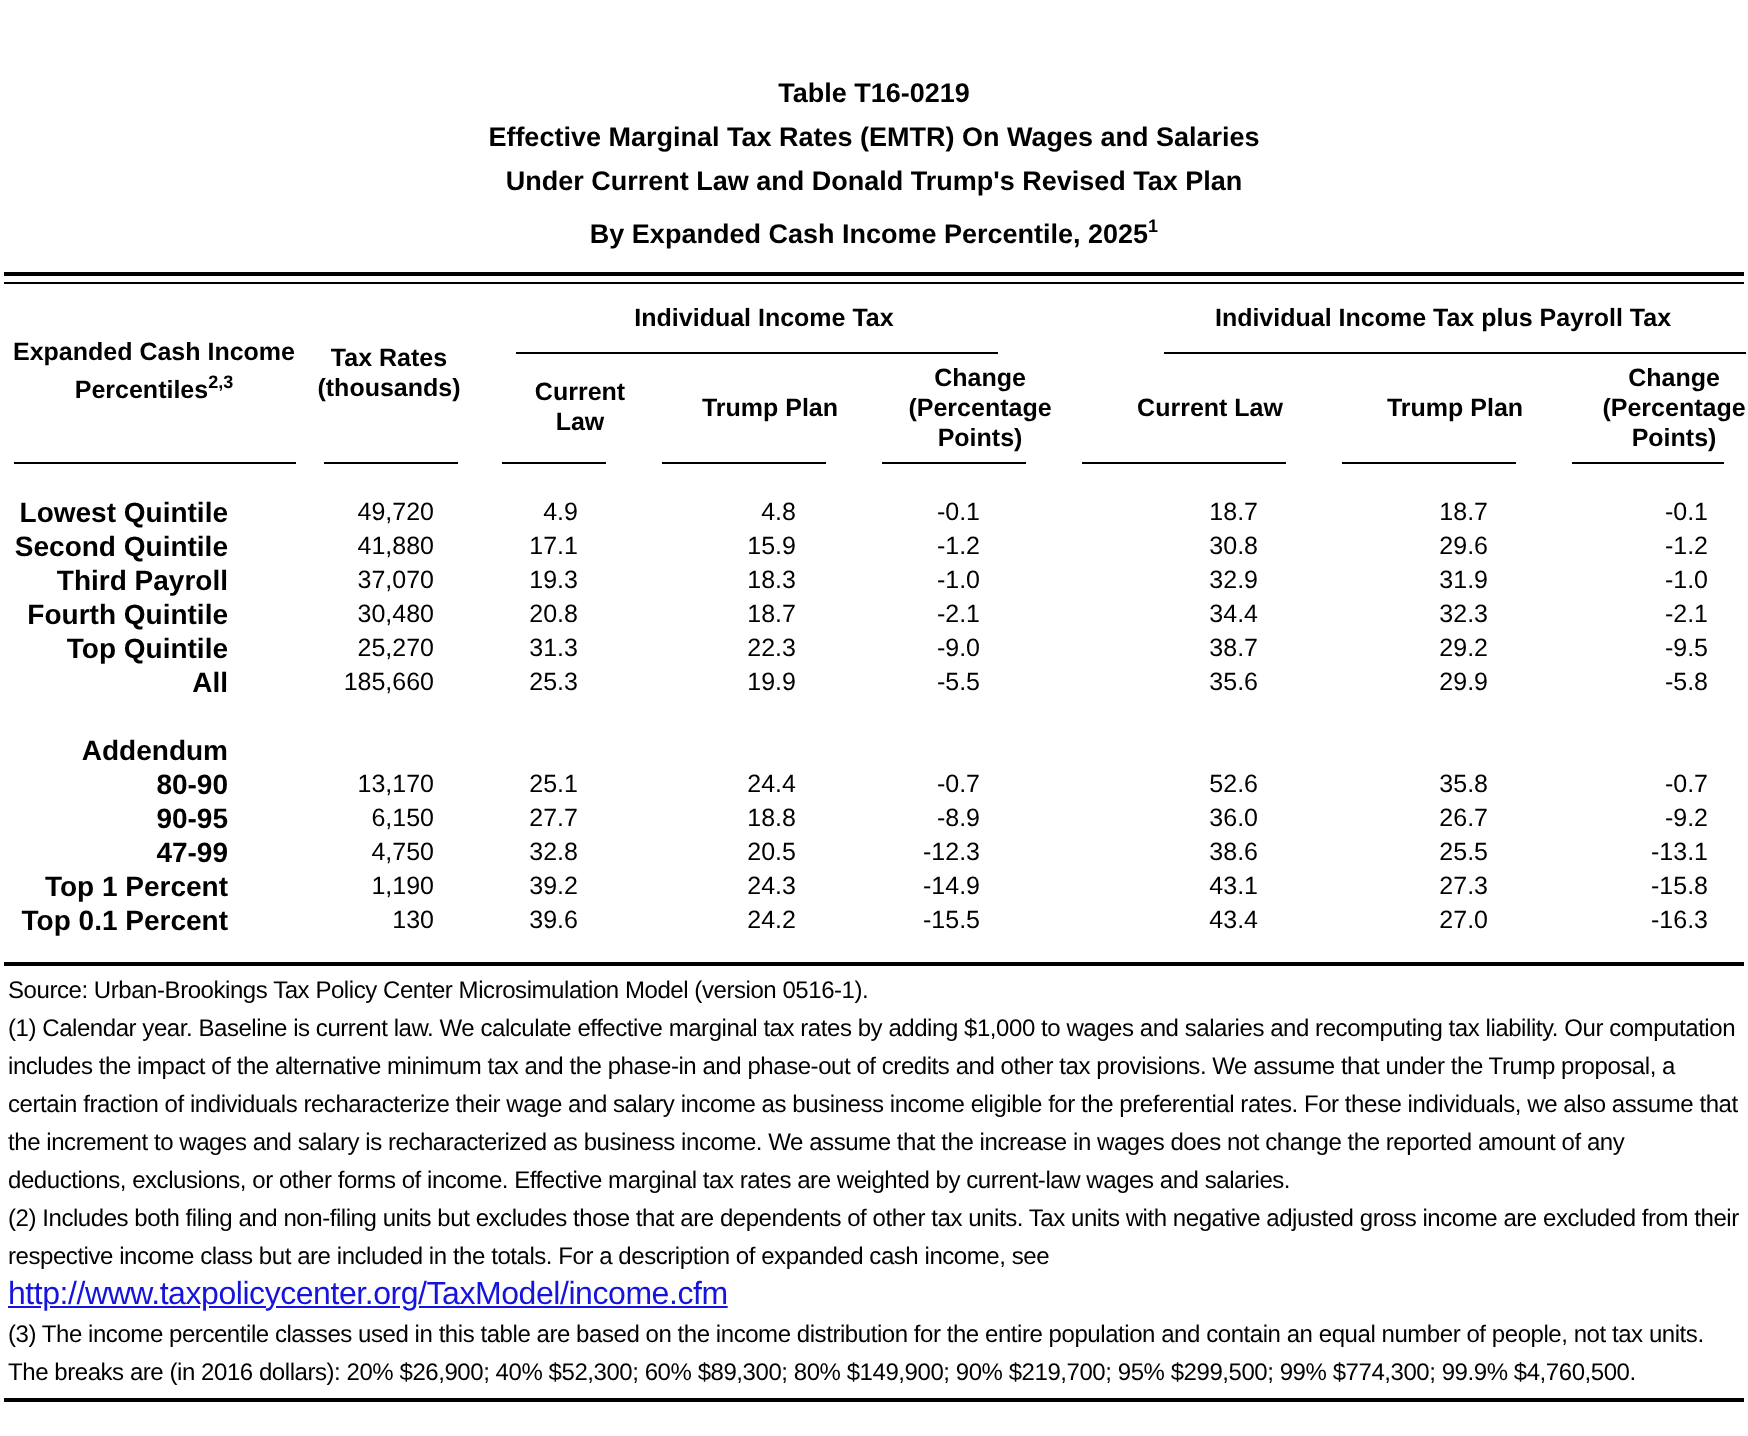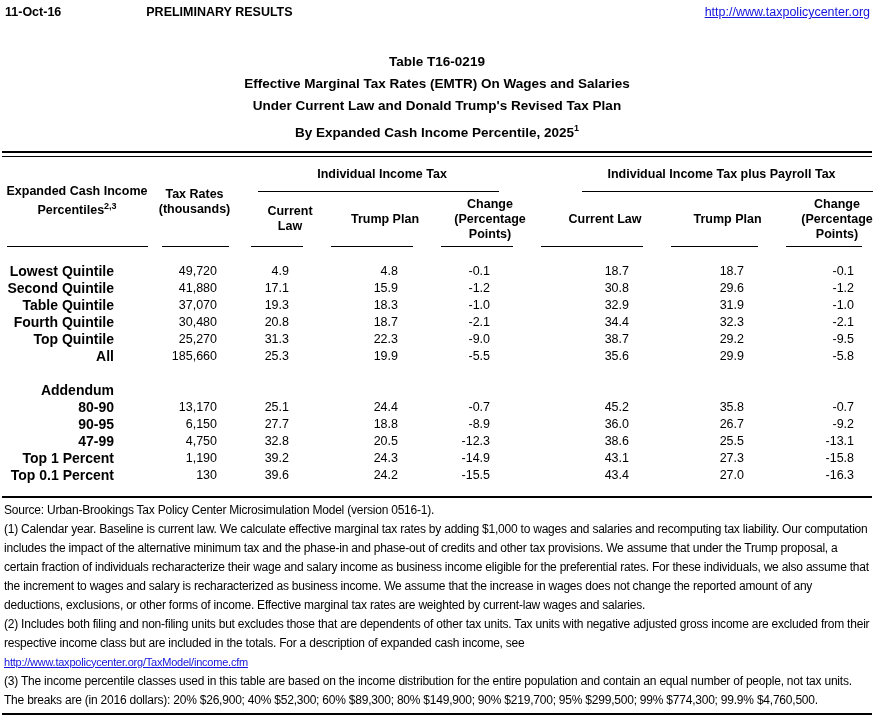--- a/index.html
+++ b/index.html
@@ -53,33 +53,27 @@
   td.c4 { padding-right: 29px; }
   td.c5 { padding-right: 37px; }
   td.c6 { padding-right: 28px; }
   td.c7 { padding-right: 28px; }
   td.c8 { padding-right: 22px; }
   tr.sp16 { height: 16px; } tr.sp17 { height: 17px; } tr.sp12 { height: 12px; }
 
   
   .footnotes { padding: 3px 2px 0 2px; font-size: 12px; letter-spacing: -0.22px; line-height: 19px; }
   .footnotes p { margin: 0; }
-  .footnotes a.link { font-size: 11px; }
+  .footnotes a.link { font-size: 16px; }
 </style>
 </head>
 <body>
 
 <div class="page">
 
-  <div class="topbar">
-    <span class="date">11-Oct-16</span>
-    <span class="prelim">PRELIMINARY RESULTS</span>
-    <span class="spacer"></span>
-    <a class="link" href="#">http://www.taxpolicycenter.org</a>
-  </div>
 
   <div class="titleblock">
     <div>Table T16-0219</div>
     <div>Effective Marginal Tax Rates (EMTR) On Wages and Salaries</div>
     <div>Under Current Law and Donald Trump's Revised Tax Plan</div>
     <div><span>By Expanded Cash Income Percentile, 2025</span><sup>1</sup></div>
   </div>
 
   <div class="double-rule"></div>
 
@@ -172,21 +166,21 @@
           <th class="rowlabel">Second Quintile</th>
           <td class="c2">41,880</td>
           <td class="c3">17.1</td>
           <td class="c4">15.9</td>
           <td class="c5">-1.2</td>
           <td class="c6">30.8</td>
           <td class="c7">29.6</td>
           <td class="c8">-1.2</td>
         </tr>
         <tr>
-          <th class="rowlabel">Table Quintile</th>
+          <th class="rowlabel">Third Payroll</th>
           <td class="c2">37,070</td>
           <td class="c3">19.3</td>
           <td class="c4">18.3</td>
           <td class="c5">-1.0</td>
           <td class="c6">32.9</td>
           <td class="c7">31.9</td>
           <td class="c8">-1.0</td>
         </tr>
         <tr>
           <th class="rowlabel">Fourth Quintile</th>
@@ -230,21 +224,21 @@
           <td class="c6"></td>
           <td class="c7"></td>
           <td class="c8"></td>
         </tr>
         <tr>
           <th class="rowlabel">80-90</th>
           <td class="c2">13,170</td>
           <td class="c3">25.1</td>
           <td class="c4">24.4</td>
           <td class="c5">-0.7</td>
-          <td class="c6">45.2</td>
+          <td class="c6">52.6</td>
           <td class="c7">35.8</td>
           <td class="c8">-0.7</td>
         </tr>
         <tr>
           <th class="rowlabel">90-95</th>
           <td class="c2">6,150</td>
           <td class="c3">27.7</td>
           <td class="c4">18.8</td>
           <td class="c5">-8.9</td>
           <td class="c6">36.0</td>

